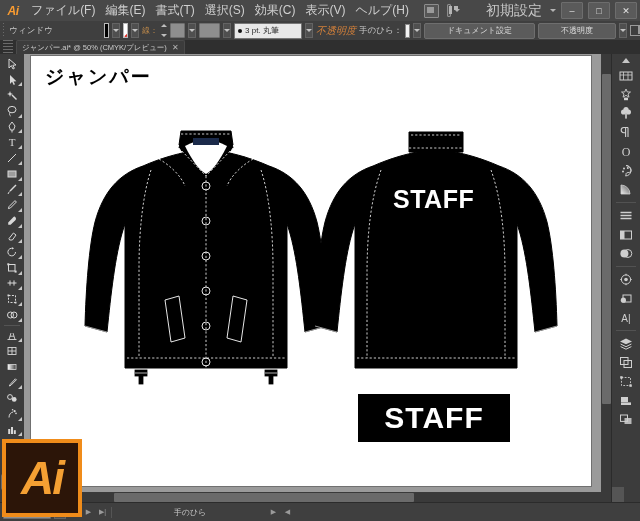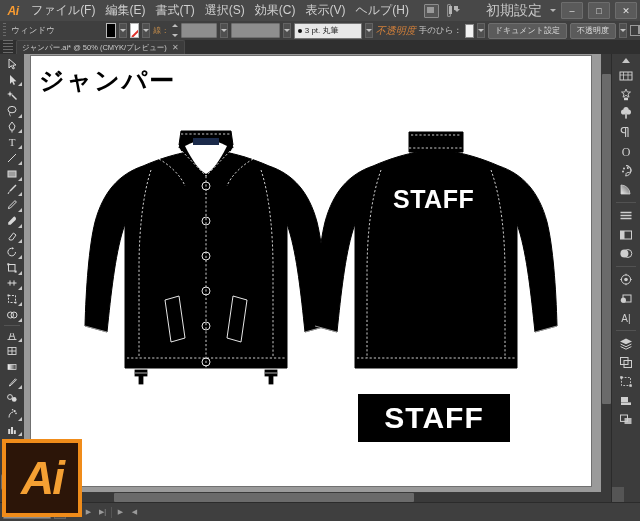--- a/index.html
+++ b/index.html
@@ -83,21 +83,21 @@
   .profile{
     height:14px;min-width:60px;background:#e8e8e8;border:1px solid #777;
     display:flex;align-items:center;gap:3px;padding:0 3px;color:#2a2a2a;font-size:8px;
     white-space:nowrap;border-radius:1px;
   }
   .profile .dot{width:4px;height:4px;border-radius:50%;background:#111;}
   .opacity-lbl{color:#d4803a;font-size:10px;white-space:nowrap;font-style:italic;}
   .style-sw{width:12px;height:12px;background:#f2f2f2;border:1px solid #8a8a8a;}
   .btn-cb{
     height:14px;background:#5b5b5b;border:1px solid #6e6e6e;border-radius:2px;
-    padding:0 6px;display:flex;align-items:center;color:#dcdcdc;font-size:8px;white-space:nowrap;
+    padding:0 22px;display:flex;align-items:center;color:#dcdcdc;font-size:8px;white-space:nowrap;
   }
   .cb-right{margin-left:auto;display:flex;align-items:center;gap:3px;padding-right:2px;}
   .dock-ico{width:9px;height:9px;border:1px solid #9a9a9a;position:relative;}
   .dock-ico::after{content:"";position:absolute;right:-1px;top:-1px;width:3px;height:9px;background:#9a9a9a;}
 
   
   .tabbar{
     position:absolute;left:0;top:40px;width:640px;height:14px;
     background:#2f2f2f;border-bottom:1px solid #222;display:flex;align-items:flex-end;
   }
@@ -143,21 +143,21 @@
   
   .canvas-area{
     position:absolute;left:24px;top:54px;width:584px;height:449px;
     background:#9a9a9a;overflow:hidden;
   }
   .artboard{
     position:absolute;left:7px;top:2px;width:560px;height:430px;
     background:#ffffff;box-shadow:0 0 0 1px #707070;
   }
   .art-title{
-    position:absolute;left:8px;top:8px;font-size:25px;color:#000;
+    position:absolute;left:14px;top:8px;font-size:19px;color:#000;
     font-family:"Liberation Serif","DejaVu Serif",serif;font-weight:bold;
     letter-spacing:2px;white-space:nowrap;
   }
   .staff-box{
     position:absolute;left:327px;top:338px;width:152px;height:48px;background:#000;
     display:flex;align-items:center;justify-content:center;
   }
   .staff-box span{color:#fff;font-size:30px;font-weight:bold;letter-spacing:1px;}
   .dims{
     position:absolute;left:327px;top:394px;width:152px;text-align:center;
@@ -728,19 +728,20 @@
 
   <div class="statusbar">
     <div class="zoomfield">50%</div>
     <div class="zoom-caret">
       <i style="width:0;height:0;border-left:3px solid transparent;border-right:3px solid transparent;border-top:3px solid #c2c2c2;display:block;"></i>
     </div>
     <div class="nav-btn">◀</div>
     <div class="nav-btn">▶</div>
     <div class="nav-btn">▶|</div>
     <div class="sb-sep"></div>
+    <div class="status-tool">手のひら</div>
     <div class="nav-btn">▶</div>
     <div class="nav-btn">◀</div>
   </div>
 
   <div class="app-icon">Ai</div>
 
 </div>
 
 </body></html>

